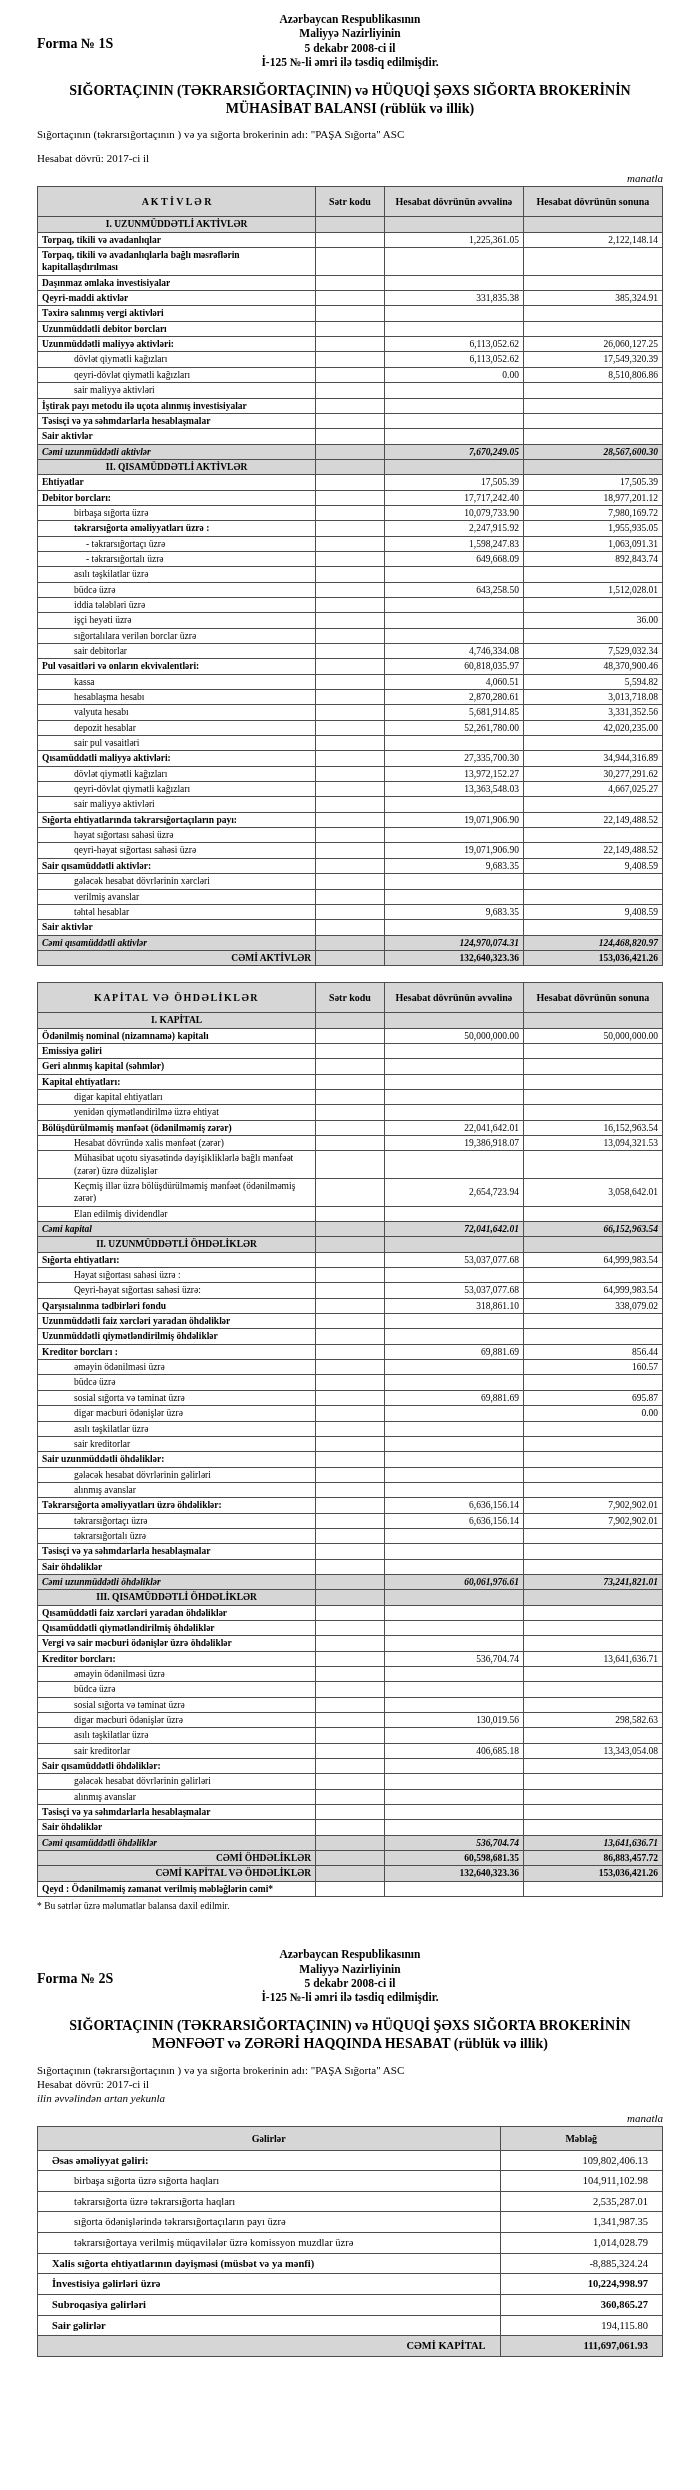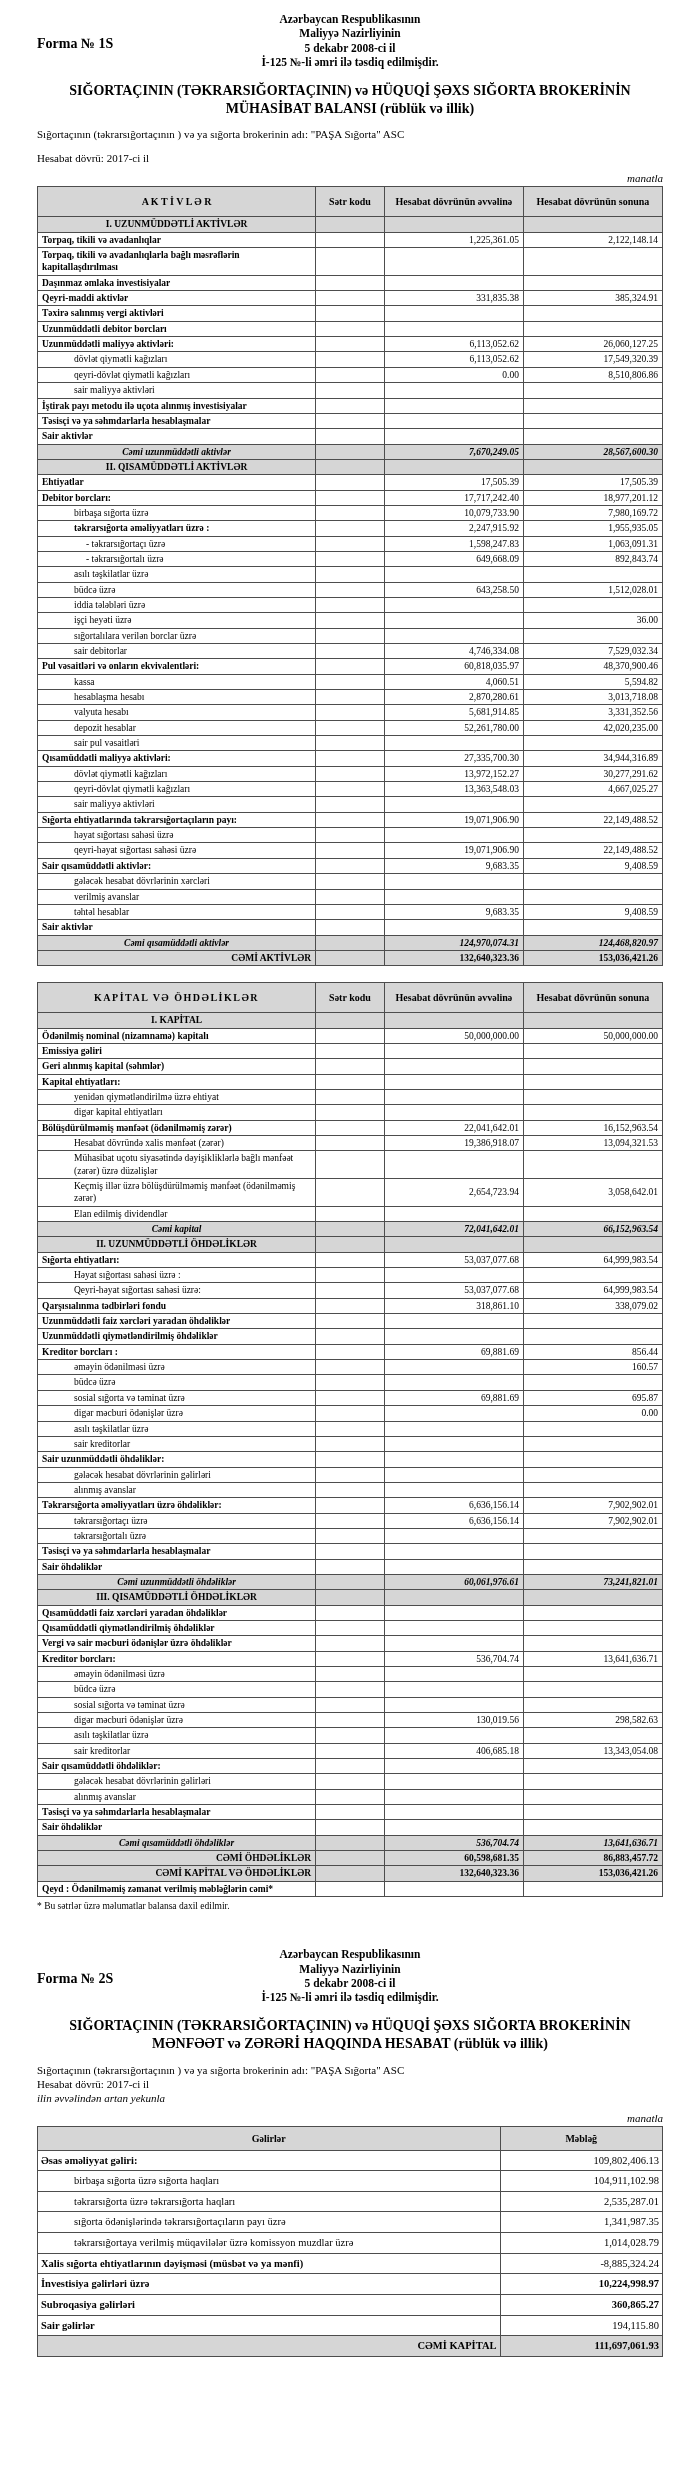--- a/index.html
+++ b/index.html
@@ -29,31 +29,31 @@
   td.c-val  { text-align: right; }
   td.c-code { text-align: center; }
 
   tr.r-main    td.c-label { font-weight: bold; }
   tr.r-sub     td.c-label { padding-left: 36px; }
   tr.r-sub2    td.c-label { padding-left: 48px; }
   tr.r-subbold td.c-label { padding-left: 36px; font-weight: bold; }
   tr.r-section td { background: #d6d6d6; }
   tr.r-section td.c-label { font-weight: bold; text-align: center; }
   tr.r-total td { background: #d6d6d6; font-weight: bold; font-style: italic; }
-  tr.r-total td.c-label { text-align: center; }
+  tr.r-total td.c-label { text-align: left; }
   tr.r-grand td { background: #d6d6d6; font-weight: bold; }
   tr.r-grand td.c-label { text-align: right; }
   tr.r-note td.c-label { font-weight: bold; }
   td.vbold { font-weight: bold; }
 
   .table-gap { height: 16px; }
   .footnote { font-size: 9.5px; margin: 4px 0 0; }
 
   .form2 { margin-top: 36px; }
-  table.income th, table.income td { font-size: 10.5px; padding: 3px 3px; }
+  table.income th, table.income td { font-size: 10.5px; padding: 3px 14px; }
   table.income thead th { height: 24px; }
   col.col-label2 { width: 74%; }
   col.col-val2   { width: 26%; }
 </style>
 </head>
 <body>
 
 <div class="page">
 
   <section>
@@ -421,27 +421,27 @@
             <td class="c-val"></td>
             <td class="c-val"></td>
           </tr>
           <tr class="r-main">
             <td class="c-label">Kapital ehtiyatları:</td>
             <td class="c-code"></td>
             <td class="c-val"></td>
             <td class="c-val"></td>
           </tr>
           <tr class="r-sub">
+            <td class="c-label">digər kapital ehtiyatları</td>
+            <td class="c-code"></td>
+            <td class="c-val"></td>
+            <td class="c-val"></td>
+          </tr>
+          <tr class="r-sub">
             <td class="c-label">yenidən qiymətləndirilmə üzrə ehtiyat</td>
-            <td class="c-code"></td>
-            <td class="c-val"></td>
-            <td class="c-val"></td>
-          </tr>
-          <tr class="r-sub">
-            <td class="c-label">digər kapital ehtiyatları</td>
             <td class="c-code"></td>
             <td class="c-val"></td>
             <td class="c-val"></td>
           </tr>
           <tr class="r-main">
             <td class="c-label">Bölüşdürülməmiş mənfəət (ödənilməmiş zərər)</td>
             <td class="c-code"></td>
             <td class="c-val">22,041,642.01</td>
             <td class="c-val">16,152,963.54</td>
           </tr>

